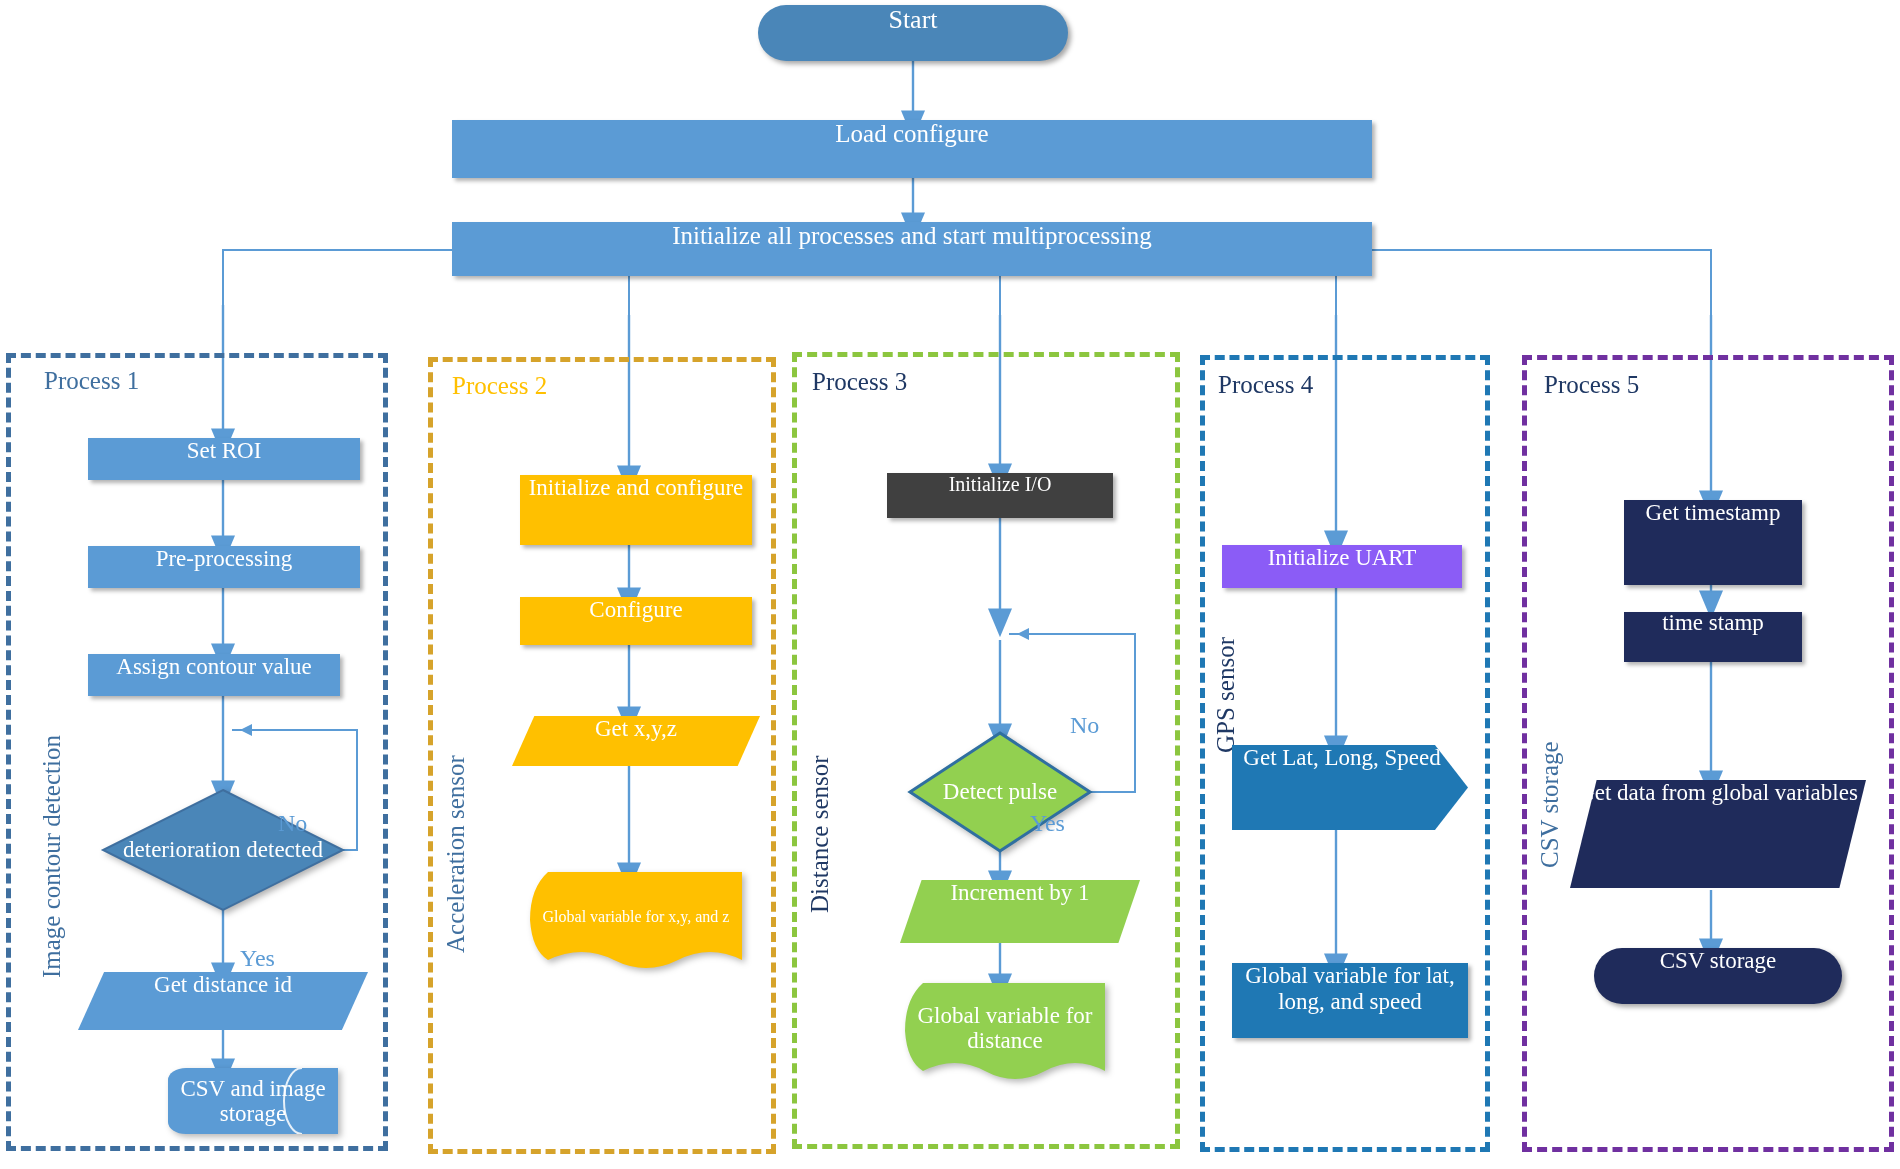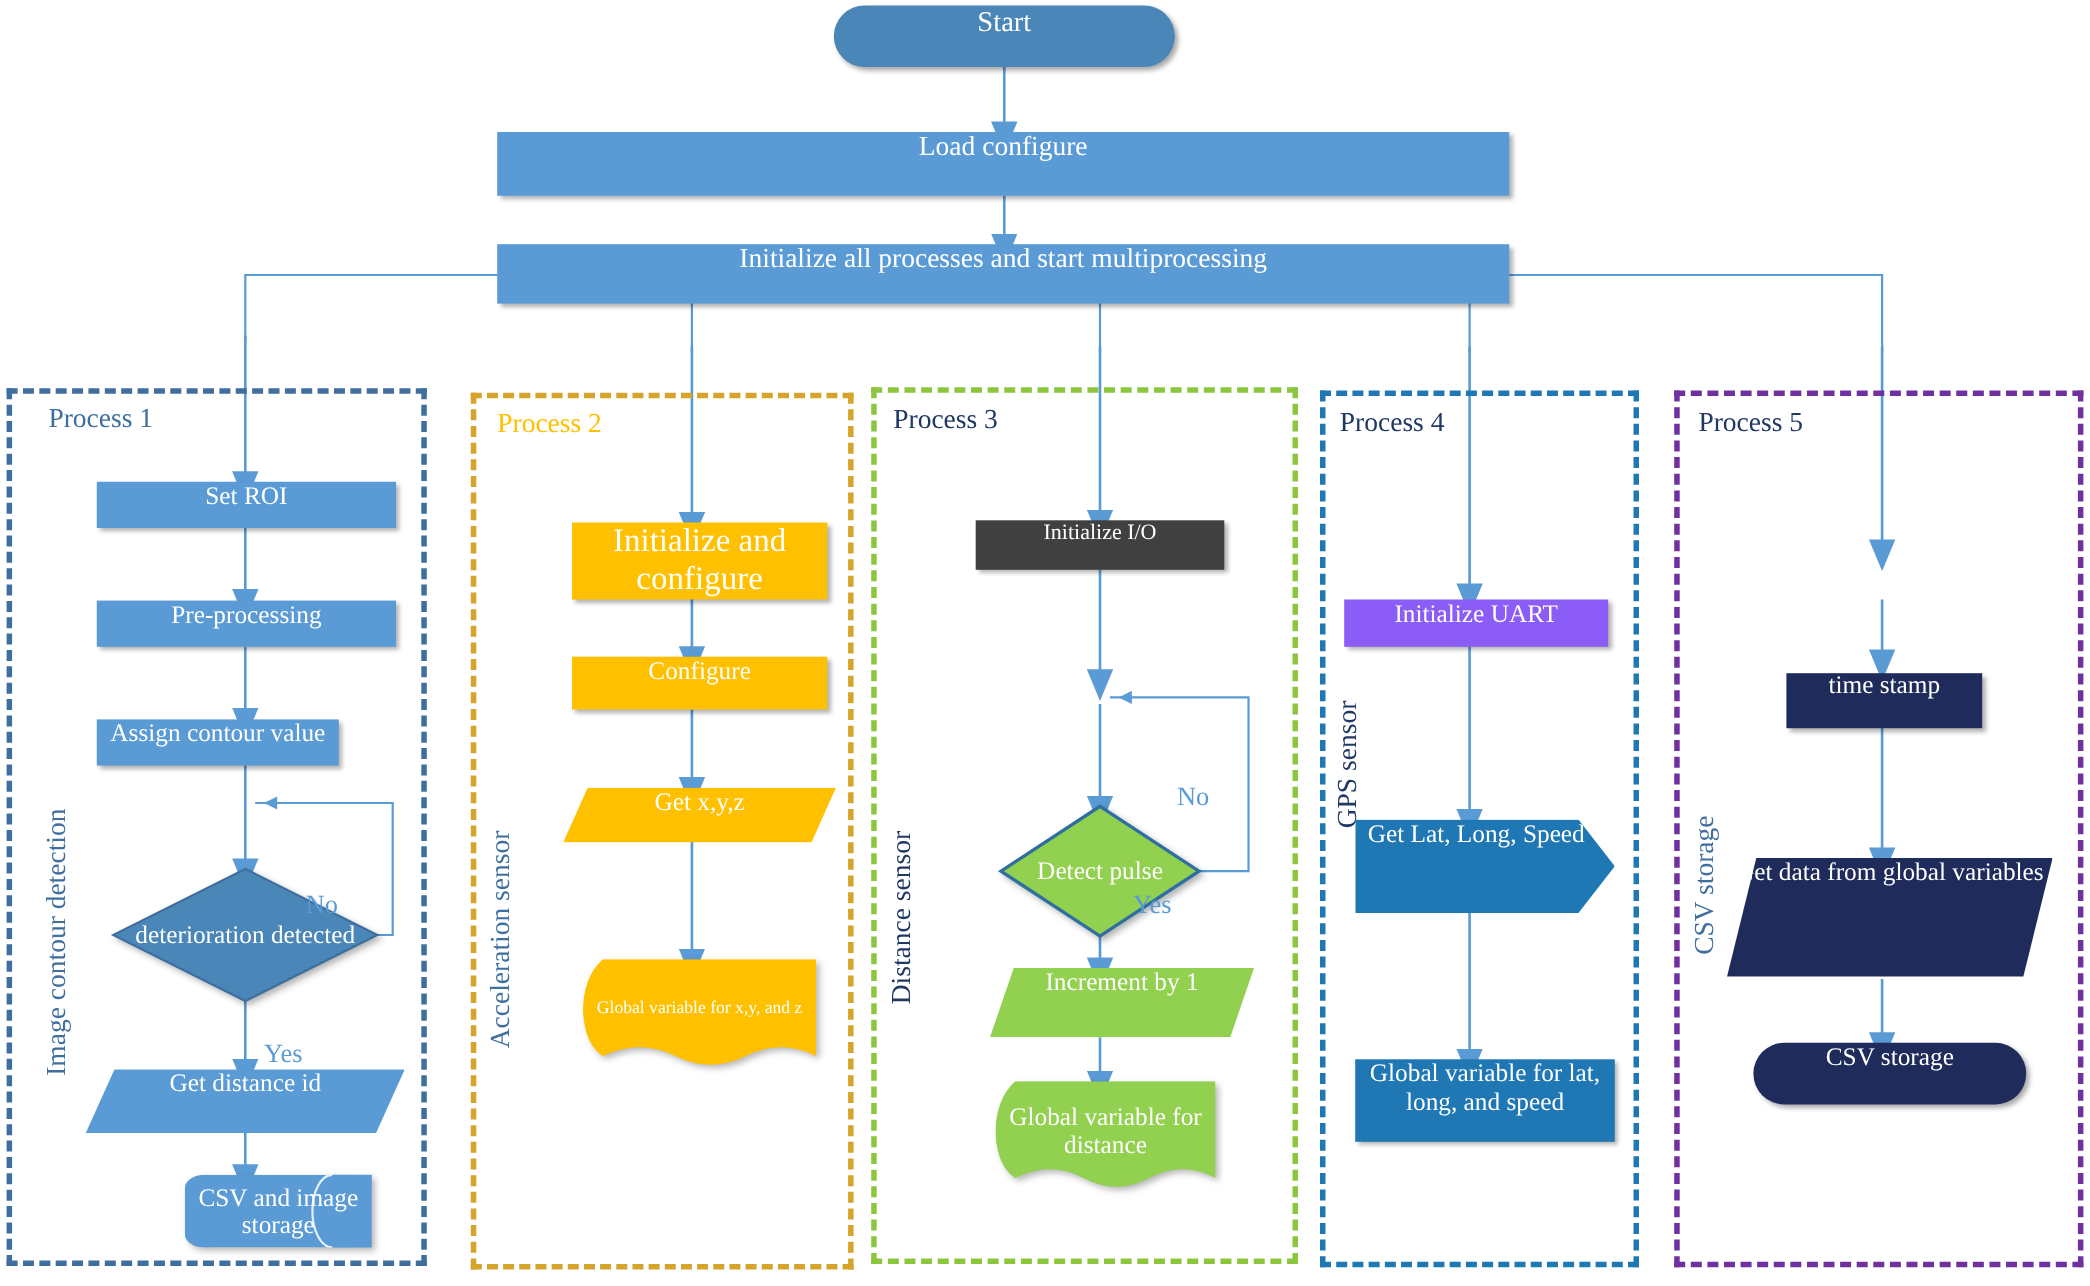--- a/index.html
+++ b/index.html
@@ -171,21 +171,21 @@
   <div class="vlabel" style="left:66px;top:950px;font-size:25px;">Image contour detection</div>
 
   <div class="node rect" style="left:88px;top:438px;width:272px;height:42px;background:#5b9bd5;font-size:23px;">
     <span class="lbl">Set ROI</span>
   </div>
 
   <div class="node rect" style="left:88px;top:546px;width:272px;height:42px;background:#5b9bd5;font-size:23px;">
     <span class="lbl">Pre-processing</span>
   </div>
 
-  <div class="node rect" style="left:88px;top:654px;width:220px;height:42px;background:#5b9bd5;font-size:23px;">
+  <div class="node rect" style="left:88px;top:654px;width:252px;height:42px;background:#5b9bd5;font-size:23px;">
     <span class="lbl">Assign contour value</span>
   </div>
 
   <div class="diamond-wrap" style="left:103px;top:790px;width:240px;height:120px;">
     <svg width="240" height="120" viewBox="0 0 240 120">
       <polygon points="120,0 240,60 120,120 0,60" fill="#4a86b8" stroke="#3f6f9f" stroke-width="2"></polygon>
     </svg>
     <div class="dtext" style="font-size:23px;">
       <span>deterioration detected</span>
     </div>
@@ -206,21 +206,21 @@
     </svg>
     <div class="ctext" style="font-size:23px;">
       <span>CSV and image storage</span>
     </div>
   </div>
 
   <div class="group" style="left:428px;top:357px;width:348px;height:797px;border:5px dashed #d6a32b;"></div>
   <div class="group-title" style="left:452px;top:372px;font-size:25px;color:#ffc000;">Process 2</div>
   <div class="vlabel" style="left:470px;top:925px;font-size:25px;">Acceleration sensor</div>
 
-  <div class="node rect" style="left:520px;top:475px;width:232px;height:70px;background:#ffc000;font-size:30px;">
+  <div class="node rect" style="left:520px;top:475px;width:232px;height:70px;background:#ffc000;font-size:23px;">
     <span class="lbl">Initialize and configure</span>
   </div>
 
   <div class="node rect" style="left:520px;top:597px;width:232px;height:48px;background:#ffc000;font-size:23px;">
     <span class="lbl">Configure</span>
   </div>
 
   <div class="node para shadow-wrap" style="left:512px;top:716px;width:248px;height:50px;background:#ffc000;font-size:23px;">
     <span class="lbl">Get x,y,z</span>
   </div>
@@ -279,20 +279,23 @@
   </div>
 
   <div class="node rect" style="left:1232px;top:963px;width:236px;height:75px;background:#1f78b4;font-size:23px;">
     <span class="lbl">Global variable for lat, long, and speed</span>
   </div>
 
   <div class="group" style="left:1522px;top:355px;width:372px;height:797px;border:5px dashed #7030a0;"></div>
   <div class="group-title" style="left:1544px;top:371px;font-size:25px;color:#1f3864;">Process 5</div>
   <div class="vlabel" style="left:1564px;top:840px;font-size:25px;color:#3f6f9f;">CSV storage</div>
 
+  <div class="node rect" style="left:1624px;top:500px;width:178px;height:85px;background:#1f2b5b;font-size:23px;">
+    <span class="lbl">Get timestamp</span>
+  </div>
 
   <div class="node rect ovf" style="left:1624px;top:612px;width:178px;height:50px;background:#1f2b5b;font-size:23px;">
     <span class="lbl" style="position:absolute;left:0;width:100%;top:-28px;">Create file with time stamp</span>
   </div>
 
   <div class="node para shadow-wrap" style="left:1570px;top:780px;width:296px;height:108px;background:#1f2b5b;font-size:23px;">
     <span class="lbl">Get data from global variables</span>
   </div>
 
   <div class="node stadium" style="left:1594px;top:948px;width:248px;height:56px;background:#1f2b5b;font-size:23px;">

